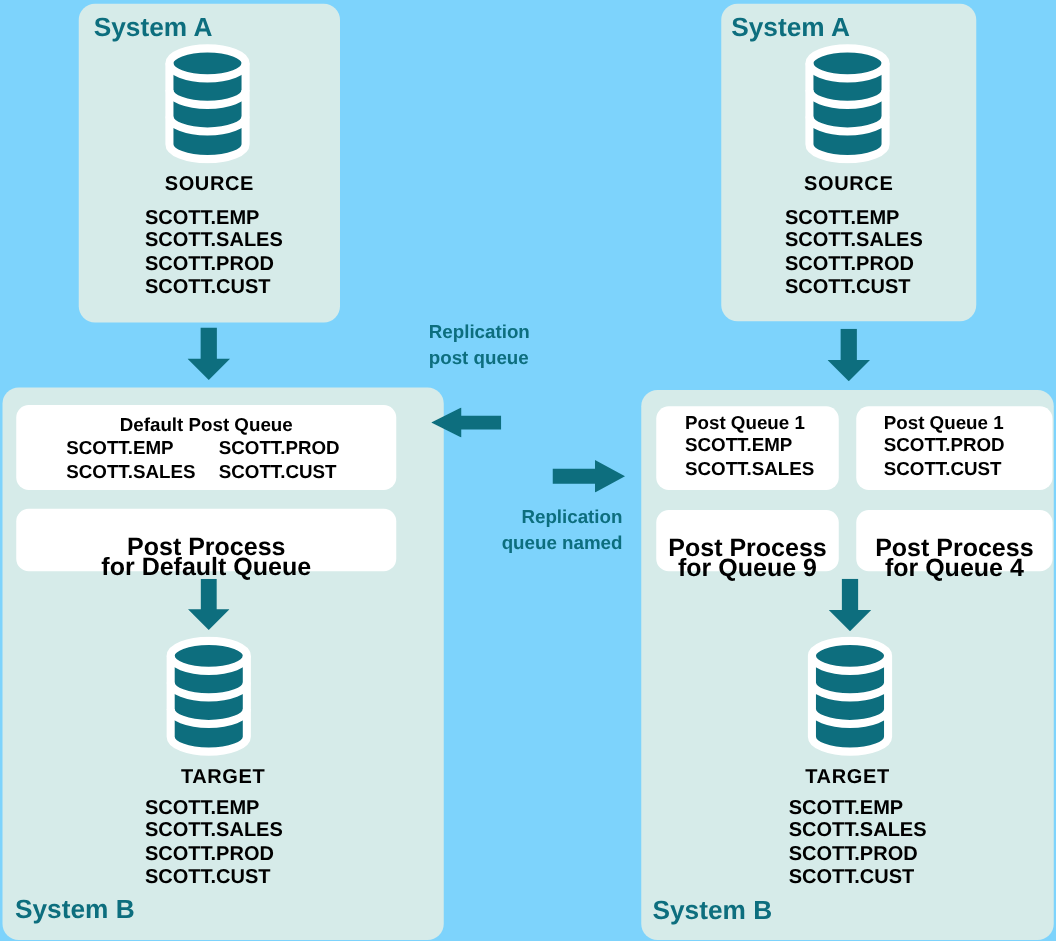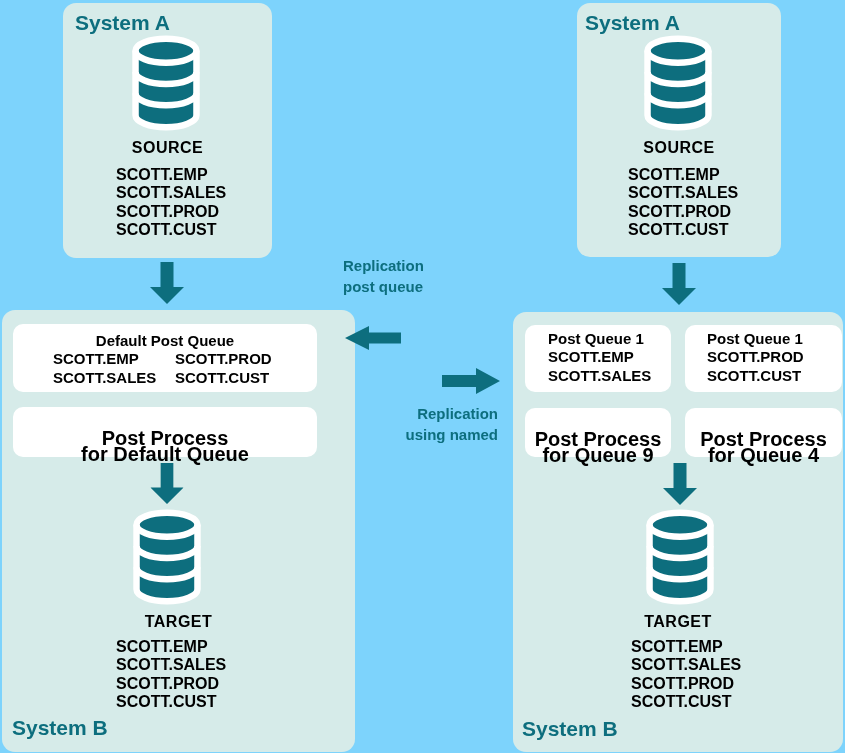--- a/index.html
+++ b/index.html
@@ -170,16 +170,16 @@
   <svg class="arrow" style="left:442px;top:368px" width="58" height="26" viewBox="0 0 58 26">
     <path class="teal-fill" d="M0 7 H34 V0 L58 13 L34 26 V19 H0 Z"></path>
   </svg>
 
   <div class="flow-label" style="left:343px;top:255px">
     <div>Replication</div>
     <div>post queue</div>
   </div>
   <div class="flow-label" style="left:343px;top:403px;width:155px;text-align:right">
     <div>Replication</div>
-    <div>using named</div>
+    <div>queue named</div>
   </div>
 
 </div>
 
 </body></html>

